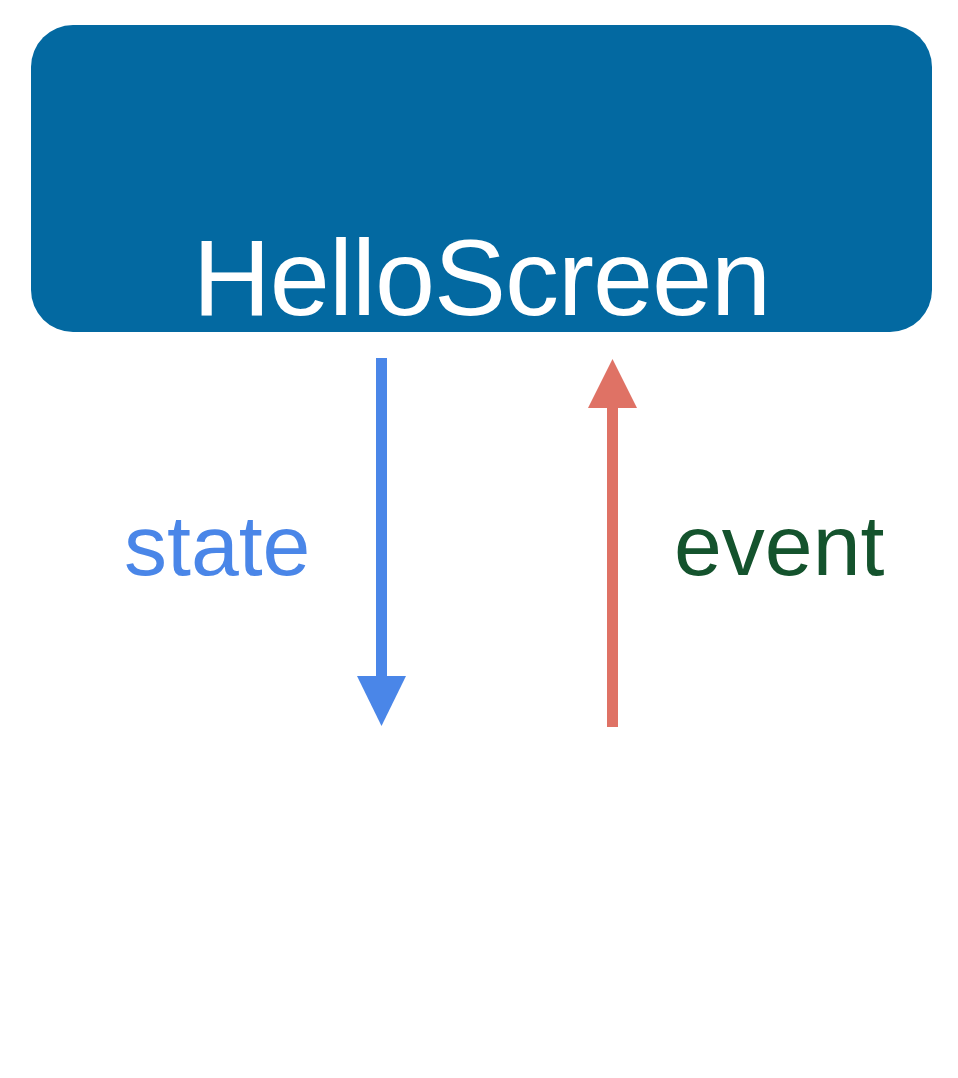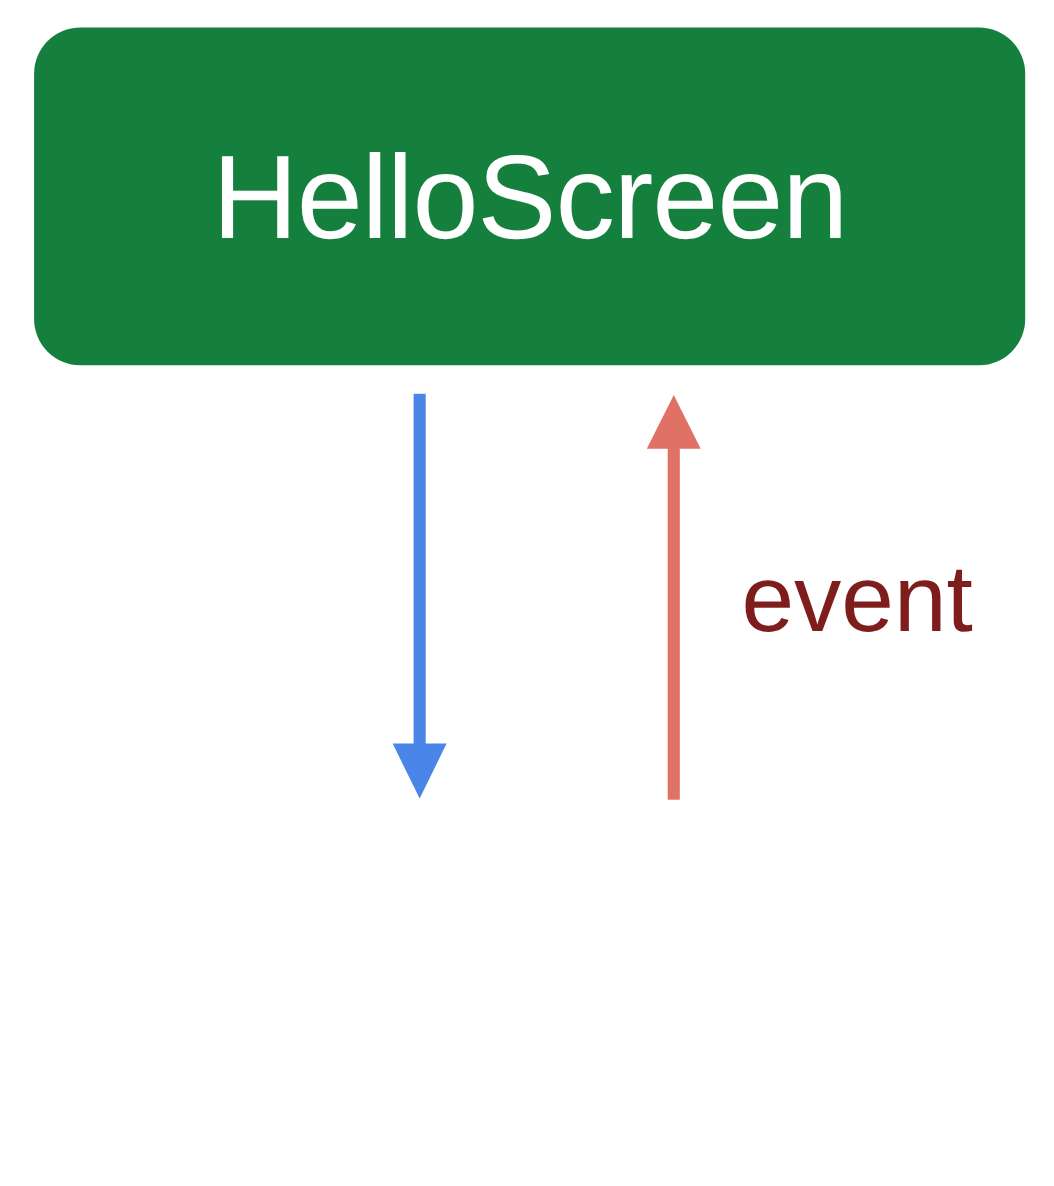--- a/index.html
+++ b/index.html
@@ -16,23 +16,23 @@
     width: 958px;
     height: 1078px;
     background: #ffffff;
     overflow: hidden;
   }
 
   
   .node {
     position: absolute;
     display: flex;
-    align-items: center;
+    align-items: flex-end;
     justify-content: center;
-    background: #15803d;
+    background: #0369a1;
     border-radius: 42px;
     box-sizing: border-box;
   }
   .node-label {
     color: #ffffff;
     font-family: "Liberation Sans", sans-serif;
     font-weight: 400;
     letter-spacing: -1px;
     white-space: nowrap;
     line-height: 1;
@@ -80,21 +80,21 @@
     user-select: none;
   }
   #edge-label-state {
     left: 124px;
     top: 502px;
     color: #4a86e8;
   }
   #edge-label-event {
     left: 674px;
     top: 502px;
-    color: #7f1d1d;
+    color: #14532d;
   }
 </style>
 </head>
 <body>
 
 <div id="diagram-root">
 
   <div id="node-hello-screen" class="node">
     <span class="node-label">HelloScreen</span>
   </div>
@@ -105,17 +105,18 @@
       <rect x="376" y="358" width="11" height="321" fill="#4a86e8"></rect>
       <polygon points="357,676 406,676 381.5,726" fill="#4a86e8"></polygon>
     </g>
 
     <g>
       <rect x="607" y="406" width="11" height="321" fill="#df7265"></rect>
       <polygon points="612.5,359 637,408 588,408" fill="#df7265"></polygon>
     </g>
   </svg>
 
+  <div id="edge-label-state" class="edge-label">state</div>
 
   <div id="edge-label-event" class="edge-label">event</div>
 
 
 </div>
 
 </body></html>

